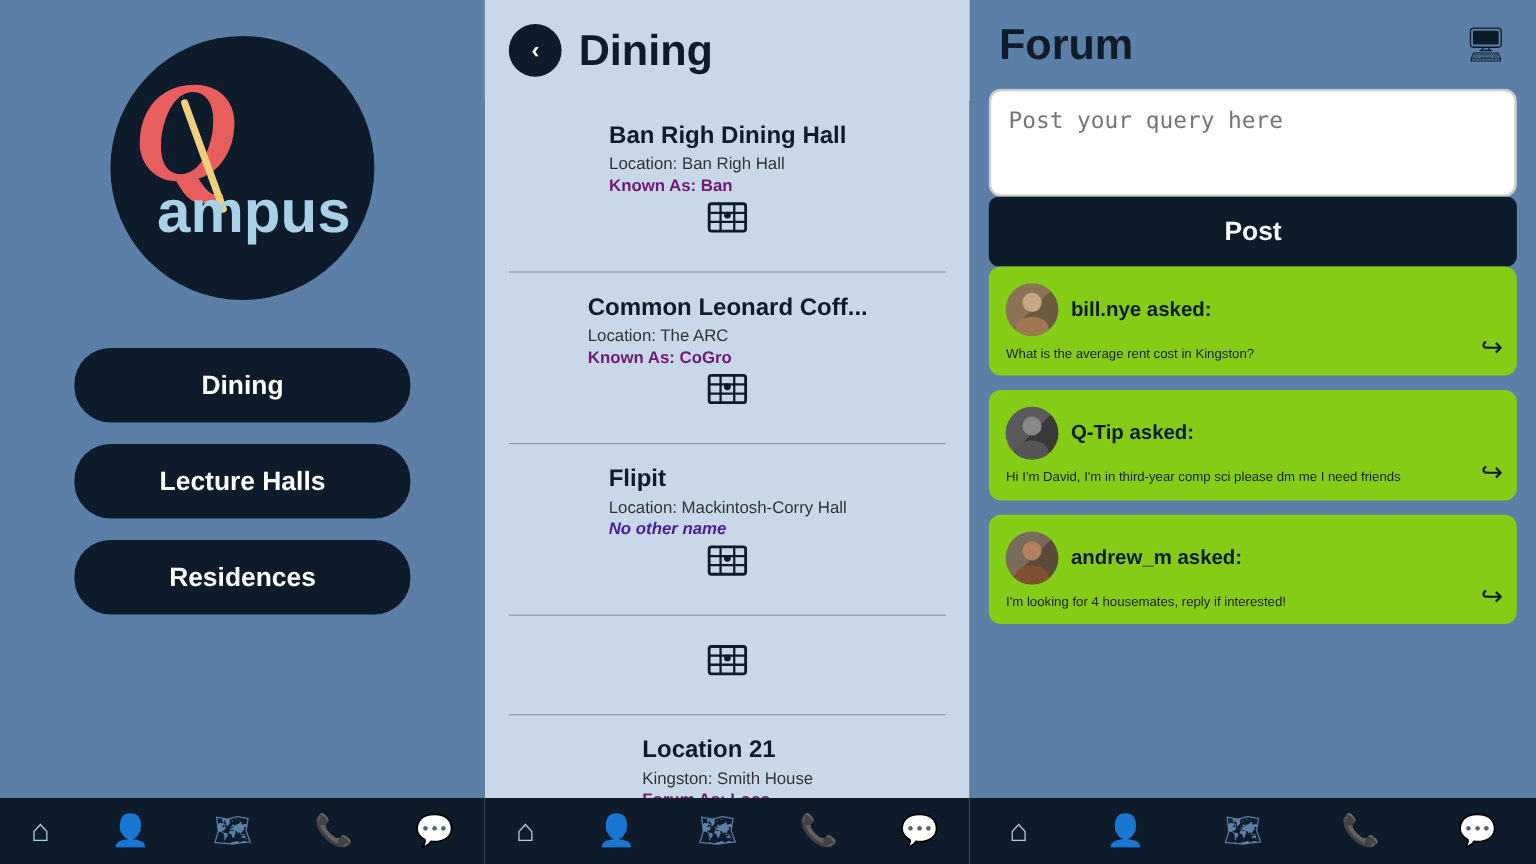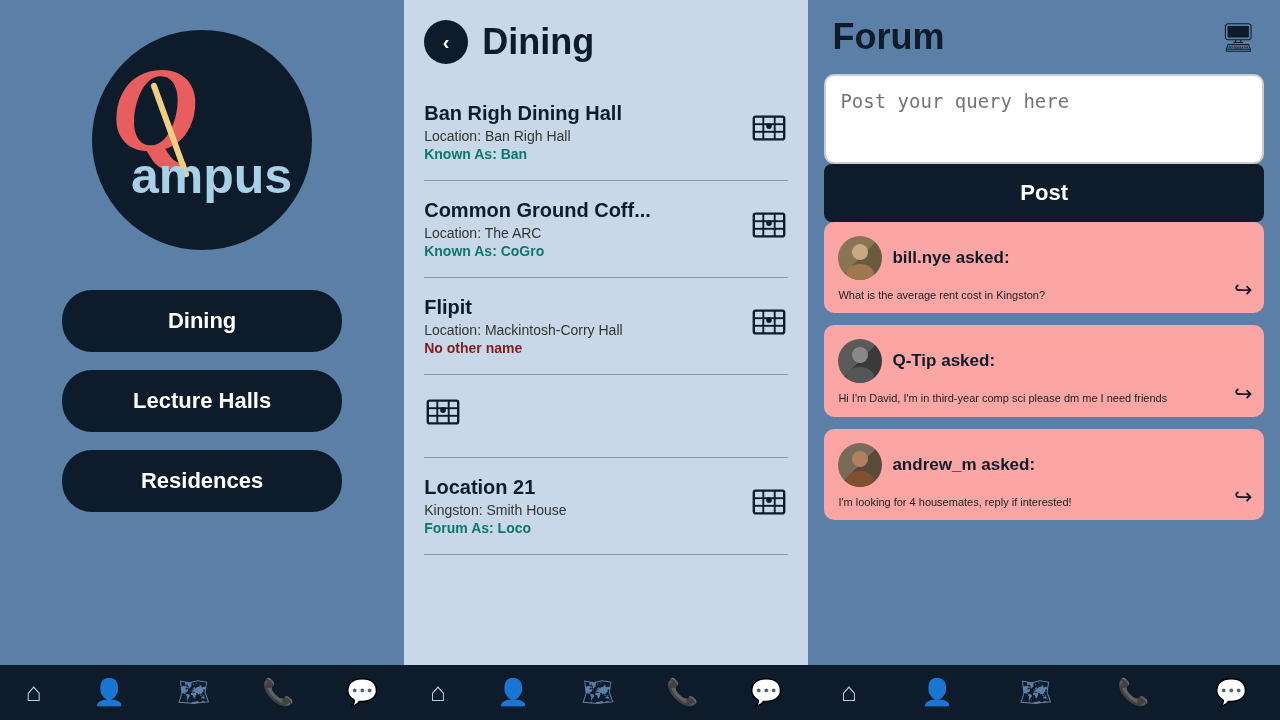--- a/index.html
+++ b/index.html
@@ -160,45 +160,47 @@
       padding: 0 20px;
     }
 
     .dining-item {
       display: flex;
       align-items: center;
       justify-content: space-between;
       padding: 18px 0;
       border-bottom: 1.5px solid #8a9ab0;
       cursor: pointer;
+      flex-direction: column;
     }
 
     .dining-item-info {}
 
     .dining-item-name {
       font-size: 20px;
       font-weight: bold;
       color: #0d1b2a;
       margin-bottom: 3px;
     }
 
     .dining-item-location {
       font-size: 14px;
       color: #333;
       margin-bottom: 2px;
     }
 
     .dining-item-known {
       font-size: 14px;
       font-weight: bold;
-      color: #0f766e;
+      color: #701a75;
     }
 
     .dining-item-known.no-name {
-      color: #7f1d1d;
+      color: #4c1d95;
+      font-style: italic;
     }
 
     .map-icon {
       font-size: 32px;
       color: #0d1b2a;
       flex-shrink: 0;
     }
 
     
     .panel-right {
@@ -254,21 +256,21 @@
       border-radius: 8px;
       width: 100%;
       padding: 16px;
       font-size: 22px;
       font-weight: bold;
       cursor: pointer;
       margin-bottom: 0;
     }
 
     .forum-post {
-      background: #fca5a5;
+      background: #84cc16;
       border-radius: 10px;
       padding: 14px 14px 10px;
       margin-bottom: 12px;
       position: relative;
     }
 
     .forum-post-header {
       display: flex;
       align-items: center;
       gap: 10px;
@@ -378,21 +380,21 @@
           <line x1="4" y1="24" x2="36" y2="24" stroke="#0d1b2a" stroke-width="2"></line>
           <line x1="14" y1="8" x2="14" y2="32" stroke="#0d1b2a" stroke-width="2"></line>
           <line x1="26" y1="8" x2="26" y2="32" stroke="#0d1b2a" stroke-width="2"></line>
           <circle cx="20" cy="18" r="3" fill="#0d1b2a"></circle>
         </svg>
       </div>
     </div>
 
     <div class="dining-item">
       <div class="dining-item-info">
-        <div class="dining-item-name">Common Ground Coff...</div>
+        <div class="dining-item-name">Common Leonard Coff...</div>
         <div class="dining-item-location">Location: The ARC</div>
         <div class="dining-item-known">Known As: CoGro</div>
       </div>
       <div class="map-icon">
         <svg class="map-svg" viewBox="0 0 40 40" fill="none" xmlns="http://www.w3.org/2000/svg">
           <rect x="4" y="8" width="32" height="24" rx="2" stroke="#0d1b2a" stroke-width="2.5" fill="none"></rect>
           <line x1="4" y1="16" x2="36" y2="16" stroke="#0d1b2a" stroke-width="2"></line>
           <line x1="4" y1="24" x2="36" y2="24" stroke="#0d1b2a" stroke-width="2"></line>
           <line x1="14" y1="8" x2="14" y2="32" stroke="#0d1b2a" stroke-width="2"></line>
           <line x1="26" y1="8" x2="26" y2="32" stroke="#0d1b2a" stroke-width="2"></line>

